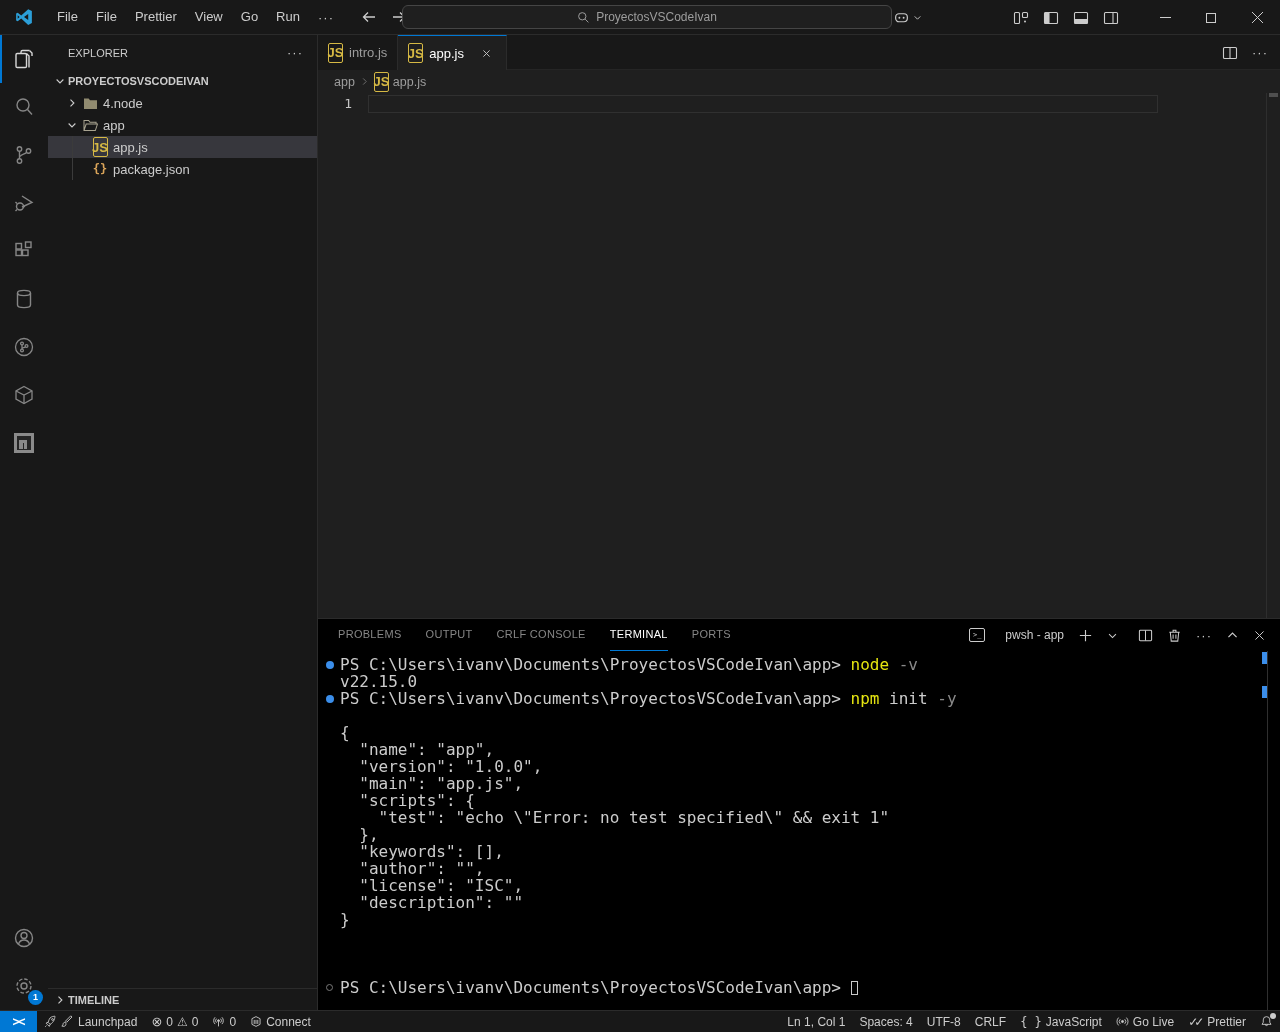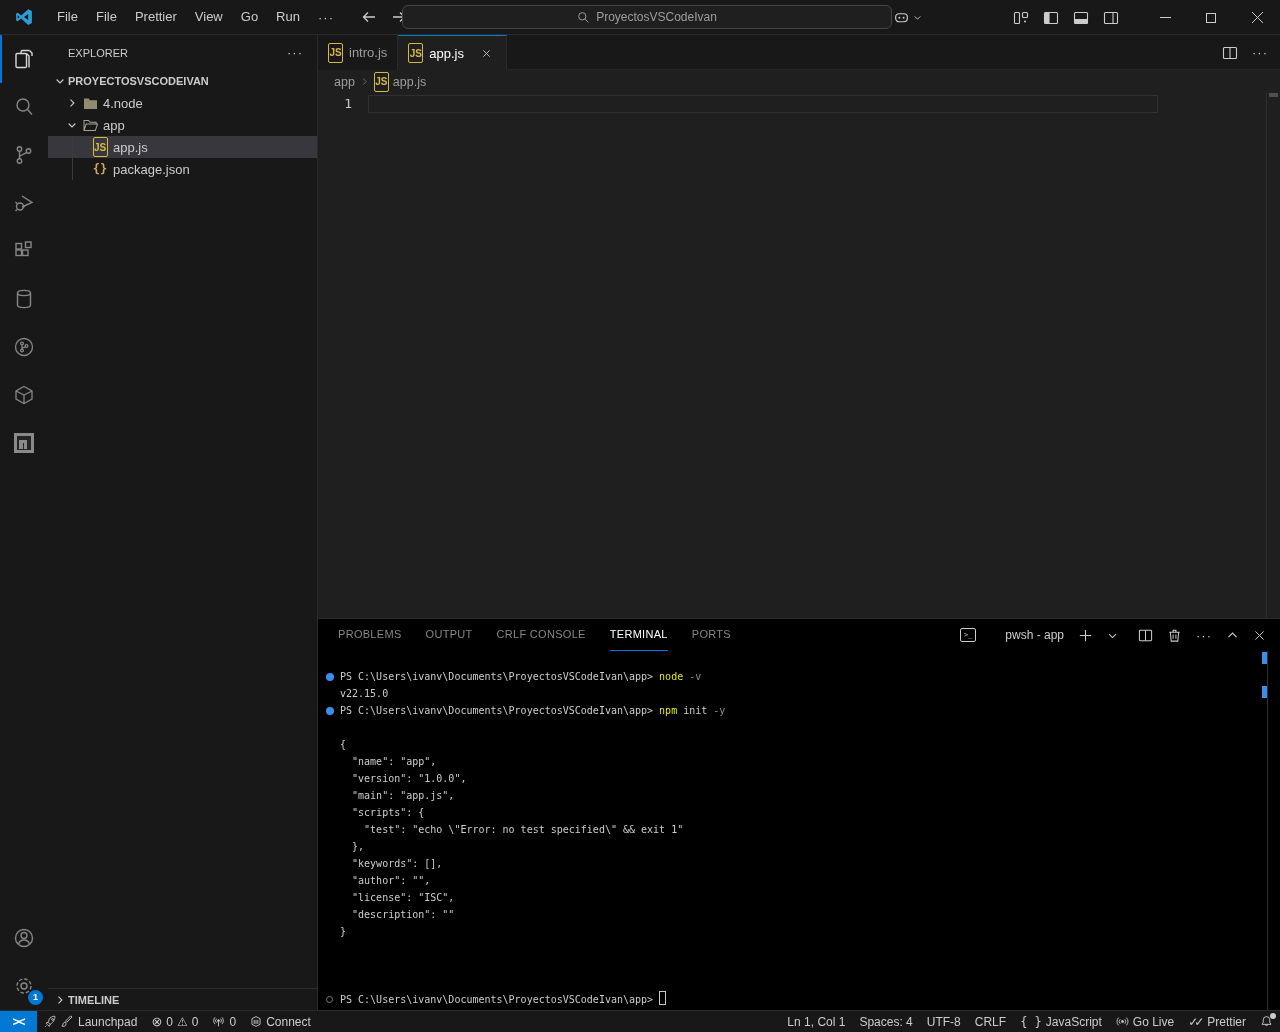--- a/index.html
+++ b/index.html
@@ -34,21 +34,21 @@
   .sb-ellipsis { color:#cccccc; letter-spacing:1px; padding:2px 6px; border-radius:4px; }
   .tree { position:relative; }
   .tree-row { height:22px; display:flex; align-items:center; position:relative; color:#cccccc; cursor:pointer; }
   .tree-row.selected { background:#37373d; }
   .tree-root { font-size:11px; font-weight:bold; padding-left:4px; }
   .row-d1 { padding-left:16px; }
   .row-d2 { padding-left:42px; }
   .row-d2::before { content:""; position:absolute; left:24px; top:0; bottom:0; width:1px; background:#3b3b3b; }
   .chev { width:16px; display:flex; justify-content:center; color:#cccccc; flex:none; }
   .tree-ico { width:20px; display:flex; justify-content:center; align-items:center; flex:none; margin-right:3px; }
-  .js-badge { width:15px; height:20px; border:1px solid #d6b944; border-radius:2px; color:#d6b944; font-size:10px; font-weight:bold; display:flex; align-items:center; justify-content:center; font-family:"Liberation Sans",sans-serif; }
+  .js-badge { width:15px; height:20px; border:1px solid #d6b944; border-radius:2px; color:#d6b944; font-size:13px; font-weight:bold; display:flex; align-items:center; justify-content:center; font-family:"Liberation Sans",sans-serif; }
   .braces-ico { color:#dba55a; font-weight:bold; font-size:12px; font-family:"DejaVu Sans Mono",monospace; }
   .folder-fill { color:#918b70; }
   .folder-line { color:#a8a390; }
   .sb-sections { position:absolute; left:0; right:0; bottom:0; }
   .sb-section { height:22px; display:flex; align-items:center; border-top:1px solid #2b2b2b; font-size:11px; font-weight:bold; color:#cccccc; padding-left:4px; cursor:pointer; }
 
   
   .editor-area { position:absolute; left:318px; top:35px; right:0; height:583px; background:#1f1f1f; }
   .tabbar { height:35px; background:#181818; display:flex; border-bottom:1px solid #252525; position:relative; }
   .tab { height:35px; display:flex; align-items:center; gap:6px; padding:0 10px; color:#9d9d9d; border-right:1px solid #2b2b2b; cursor:pointer; position:relative; background:#181818; font-size:13px; }
@@ -64,23 +64,23 @@
   .ed-scroll { position:absolute; top:0; bottom:0; right:0; width:14px; border-left:1px solid #2e2e2e; }
   .ed-slider { position:absolute; top:0; left:2px; right:2px; height:4px; background:#4f4f4f; }
 
   
   .panel { position:absolute; left:318px; top:618px; right:0; bottom:22px; background:#000000; border-top:1px solid #2b2b2b; }
   .panel-header { height:32px; display:flex; align-items:center; padding:0 8px 0 20px; position:relative; }
   .ptab { font-size:11px; letter-spacing:.3px; color:#868686; margin-right:24px; height:32px; line-height:30px; cursor:pointer; border-bottom:1px solid transparent; }
   .ptab.active { color:#ffffff; border-bottom:1px solid #0078d4; }
   .panel-actions { position:absolute; right:12px; top:0; height:32px; display:flex; align-items:center; gap:10px; color:#cccccc; }
   .pwsh-ico { width:16px; height:14px; border:1px solid #cccccc; border-radius:2px; font-size:7px; font-family:"DejaVu Sans Mono",monospace; display:flex; align-items:center; justify-content:center; color:#cccccc; }
-  .term-label { font-size:12px; color:#cccccc; margin:0 2px 0 19px; }
+  .term-label { font-size:12px; color:#cccccc; margin:0 2px 0 10px; }
   .pa-ico { padding:2px; border-radius:4px; cursor:pointer; display:flex; }
-  .terminal { position:absolute; left:0; right:14px; top:32px; bottom:0; padding-top:5px; font-family:"DejaVu Sans Mono",monospace; font-size:10px; overflow:hidden;margin-top:12px; }
+  .terminal { position:absolute; left:0; right:14px; top:32px; bottom:0; padding-top:5px; font-family:"DejaVu Sans Mono",monospace; font-size:16px; overflow:hidden; }
   .tl { height:17px; line-height:17px; white-space:pre; position:relative; padding-left:22px; color:#cccccc; }
   .tl .c-cmd { color:#e5e510; }
   .tl .c-dim { color:#8a8a8a; }
   .blt { position:absolute; left:8px; top:4.5px; width:8px; height:8px; border-radius:50%; }
   .b-filled { background:#3b8eea; }
   .b-open { border:1px solid #7a7a7a; width:7px; height:7px; }
   .t-cursor { display:inline-block; width:7px; height:14px; border:1px solid #c8c8c8; vertical-align:-2px; }
   .t-scrollline { position:absolute; right:12px; top:32px; bottom:0; width:1px; background:#2f2f2f; }
   .t-mark { position:absolute; right:13px; width:5px; height:12px; background:#3b8eea; }
 

